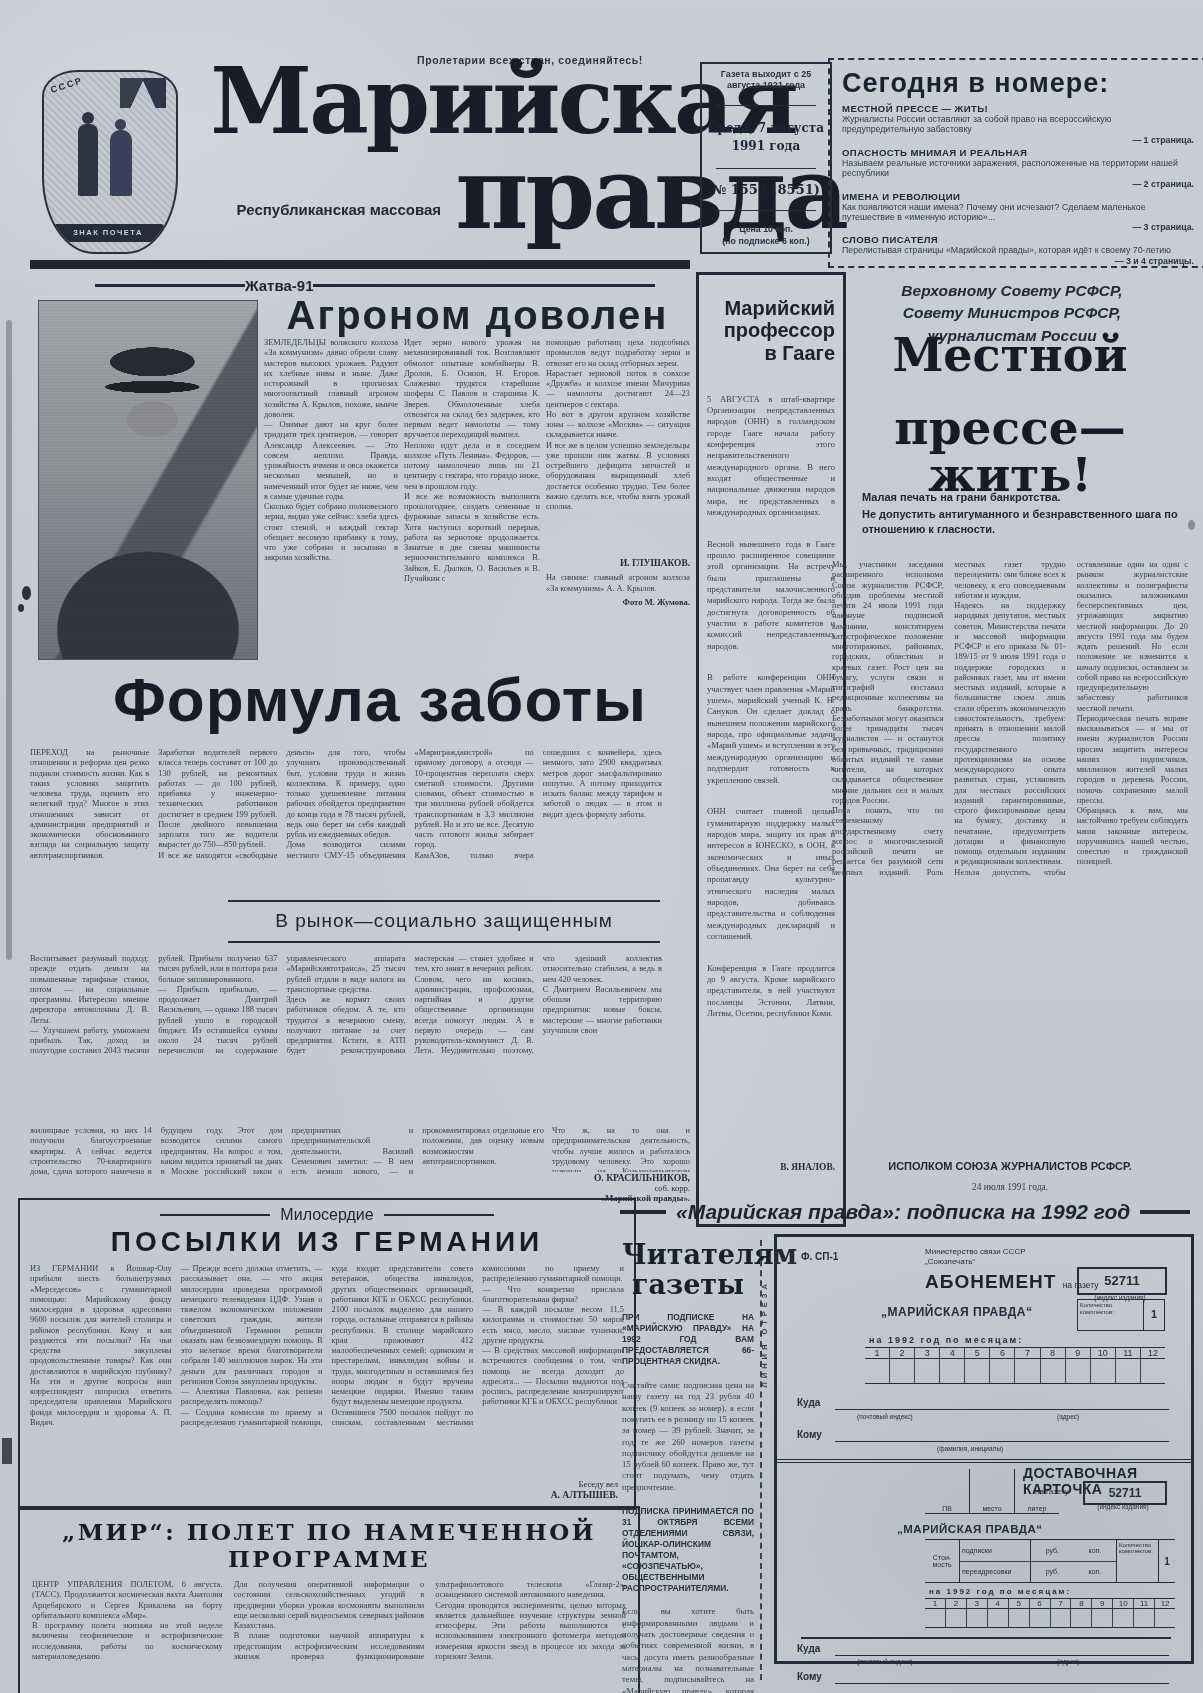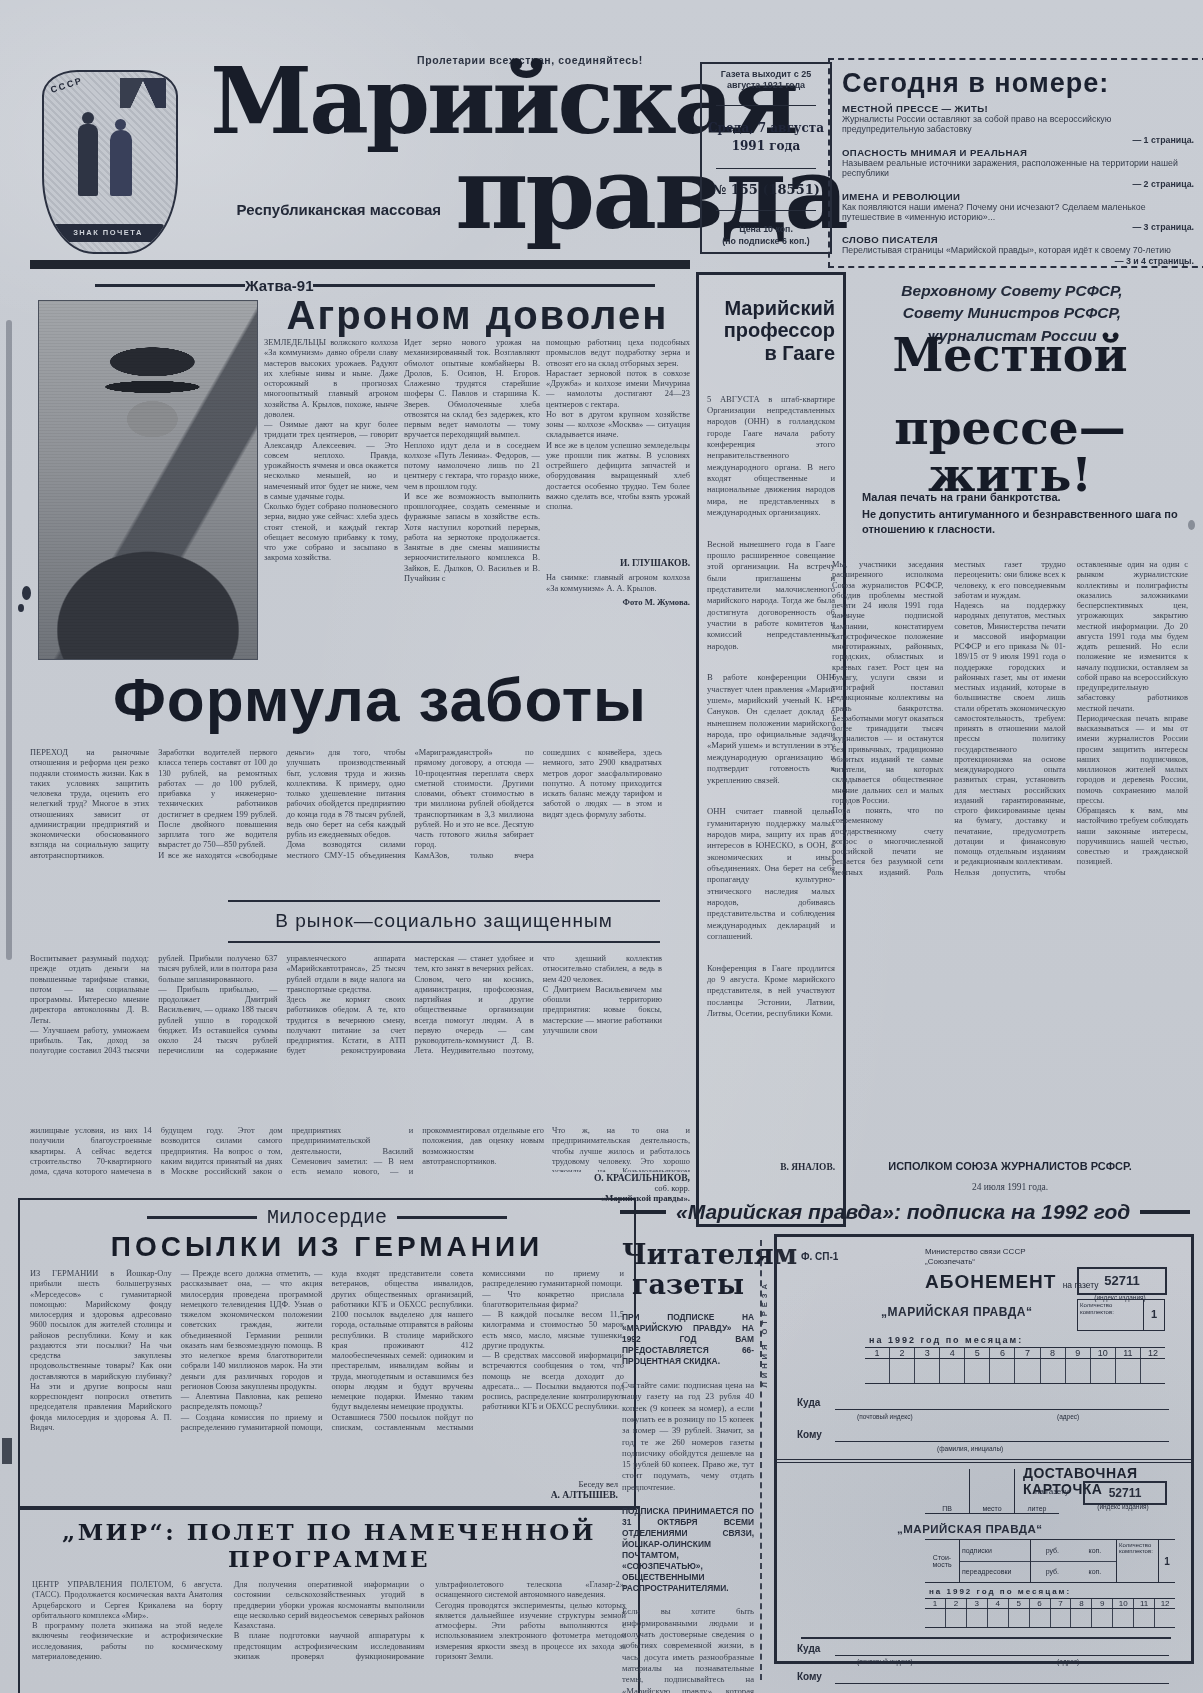--- a/index.html
+++ b/index.html
@@ -87,21 +87,21 @@
   .press-h2{left:830px;top:404px;width:360px;text-align:center;font-size:47px;line-height:1.0;color:#161b27;}
   .press-lead{left:862px;top:490px;width:324px;font-size:11px;font-weight:bold;line-height:1.35;color:#202634;font-family:"Liberation Sans",sans-serif;}
   .press-lead p{margin:0 0 2px;}
   .press-body{left:832px;top:560px;width:356px;height:592px;}
   .press-sig{left:832px;top:1160px;width:356px;text-align:center;font-weight:bold;font-size:11px;color:#1f2533;font-family:"Liberation Sans",sans-serif;}
   .press-date{left:832px;top:1182px;width:356px;text-align:center;font-size:9.5px;color:#333a49;}
   
   .parcels{left:18px;top:1198px;width:594px;height:300px;border:2.5px solid #242a38;padding:4px 10px;}
   .rub-row{display:flex;align-items:center;justify-content:center;gap:10px;margin-top:2px;}
   .rub-row .ln{width:110px;height:2.5px;background:#242a38;}
-  .rub-lab{font-size:20px;color:#202634;font-family:Liberation Mono, monospace;}
+  .rub-lab{font-size:16px;color:#202634;}
   .h-parcels{text-align:center;font-size:28px;font-weight:bold;letter-spacing:4px;color:#171c28;margin:2px 0 6px;font-family:"Liberation Sans",sans-serif;}
   .parcels-body{height:208px;}
   .parcels-sig{position:absolute;right:16px;bottom:8px;text-align:right;color:#242a38;}
   .parcels-sig .l1{font-size:8.6px;}
   .parcels-sig .l2{font-weight:bold;font-size:9.6px;}
   
   .mir{left:18px;top:1506px;width:594px;height:182px;border:2.5px solid #242a38;padding:6px 12px;}
   .h-mir{text-align:center;font-size:23px;letter-spacing:2.5px;color:#171c28;margin:4px 0 8px;}
   .mir-body{height:134px;}
   

